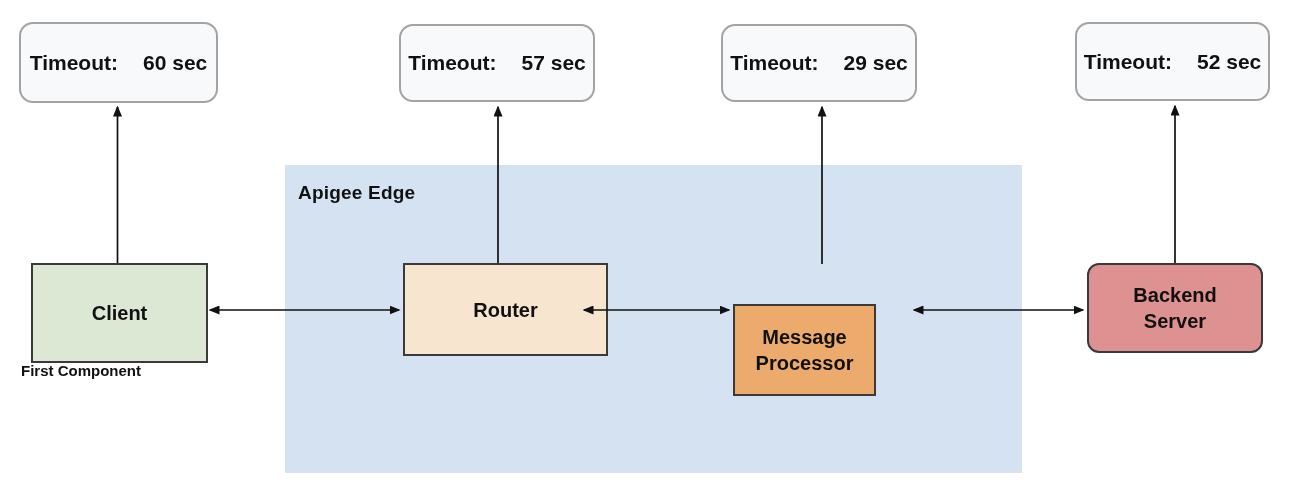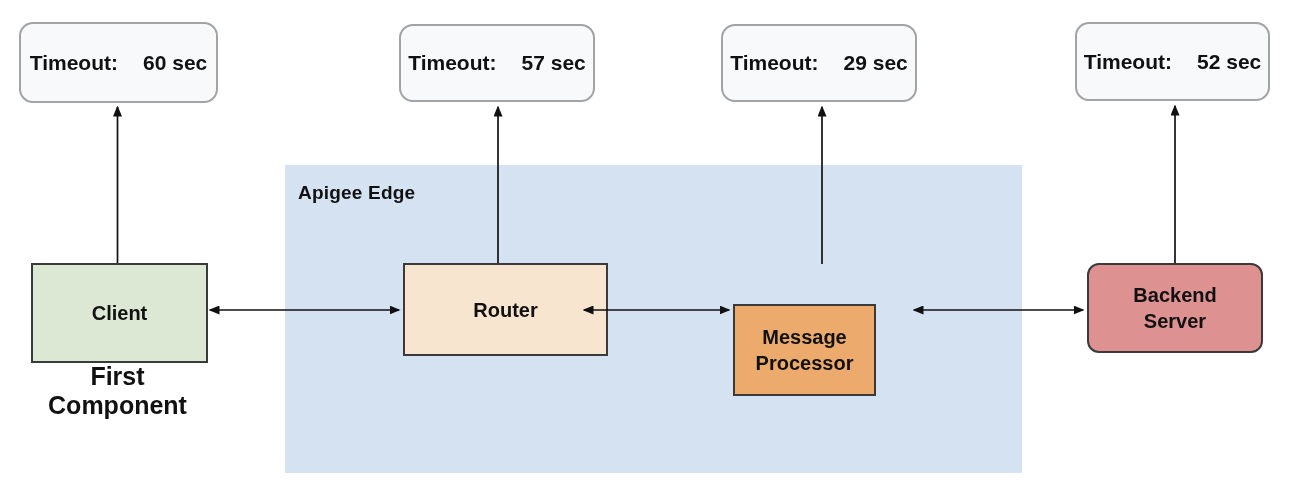--- a/index.html
+++ b/index.html
@@ -39,24 +39,23 @@
     text-align: center;
     line-height: 1.3;
     max-width: 130px;
   }
   .comp-client  { left: 31px;   top: 263px; width: 177px; height: 100px; }
   .comp-router  { left: 403px;  top: 263px; width: 205px; height: 93px; }
   .comp-mp      { left: 733px;  top: 264px; width: 143px; height: 92px; margin-top: 40px; }
   .comp-backend { left: 1087px; top: 263px; width: 176px; height: 90px; border-radius: 12px; }
   .caption {
     position: absolute;
-    font-size: 25px;
+    font-size: 15px;
     font-weight: bold;
     color: #111111;
-    text-align: center;
   }
   .caption-first { left: 21px;   top: 362px; width: 193px; }
   .caption-last  { left: 1080px; top: 361px; width: 190px; }
   .timeout {
     position: absolute;
     display: flex;
     align-items: center;
     justify-content: center;
     border: 2px solid #a3a3a3;
     border-radius: 14px;

